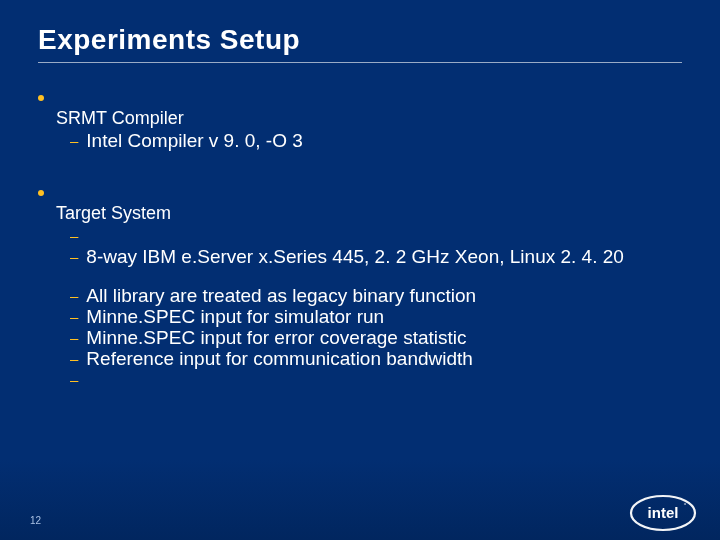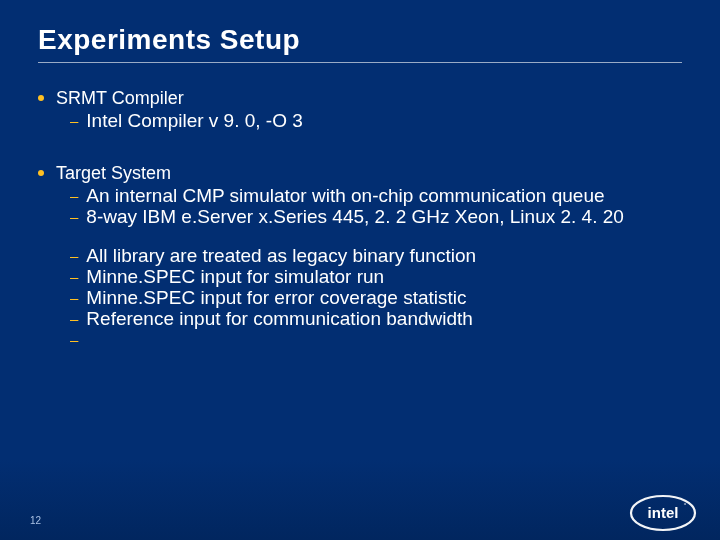--- a/index.html
+++ b/index.html
@@ -41,20 +41,21 @@
     height: 6px;
     border-radius: 50%;
     background: #ffc022;
     margin-top: 8px;
     margin-right: 12px;
     flex: 0 0 auto;
   }
   .l1 .txt {
     font-size: 18px;
     line-height: 22px;
+    margin-top: 20px;
   }
   .l2 {
     display: flex;
     align-items: flex-start;
     margin-left: 32px;
     margin-top: 2px;
   }
   .l2 .dash {
     color: #ffc022;
     font-size: 15px;
@@ -105,21 +106,20 @@
     </div>
 
     <div class="section-gap"></div>
 
     <div class="l1">
       <span class="dot"></span>
       <span class="txt">Target System</span>
     </div>
     <div class="l2">
       <span class="dash">–</span>
-      <span class="txt">An internal CMP simulator with on-chip communication queue</span>
     </div>
     <div class="l2">
       <span class="dash">–</span>
       <span class="txt">8-way IBM e.Server x.Series 445, 2. 2 GHz Xeon, Linux 2. 4. 20</span>
     </div>
 
     <div class="section-gap"></div>
 
     <div class="l2">
       <span class="dash">–</span>

